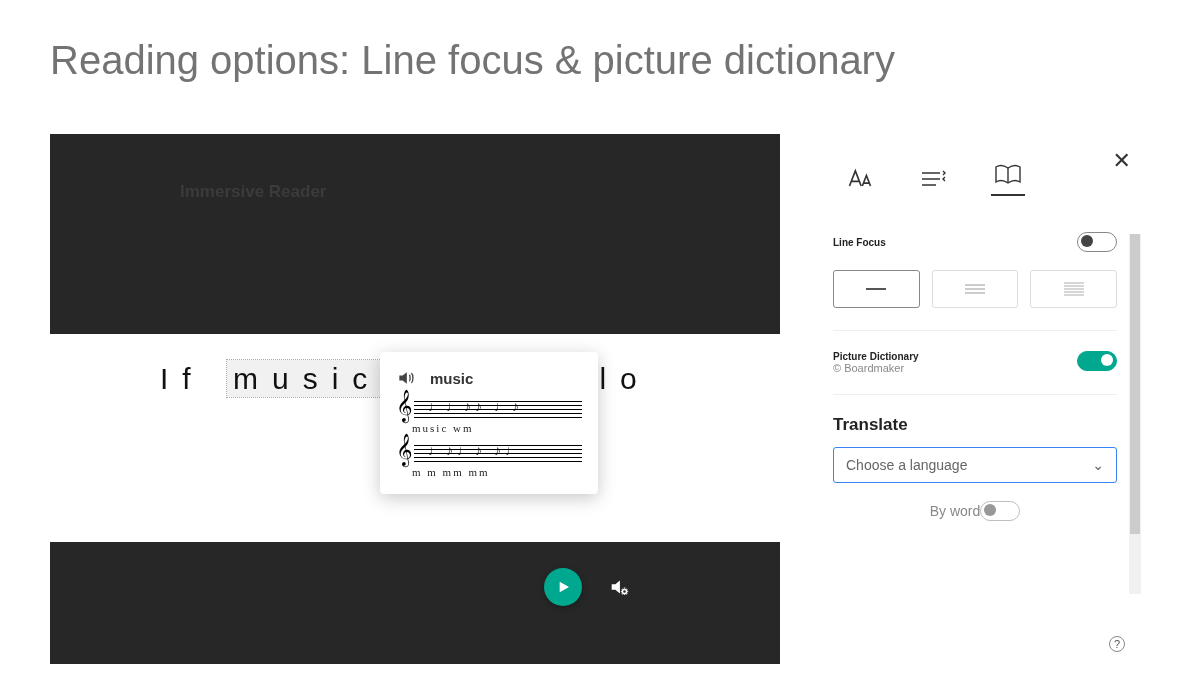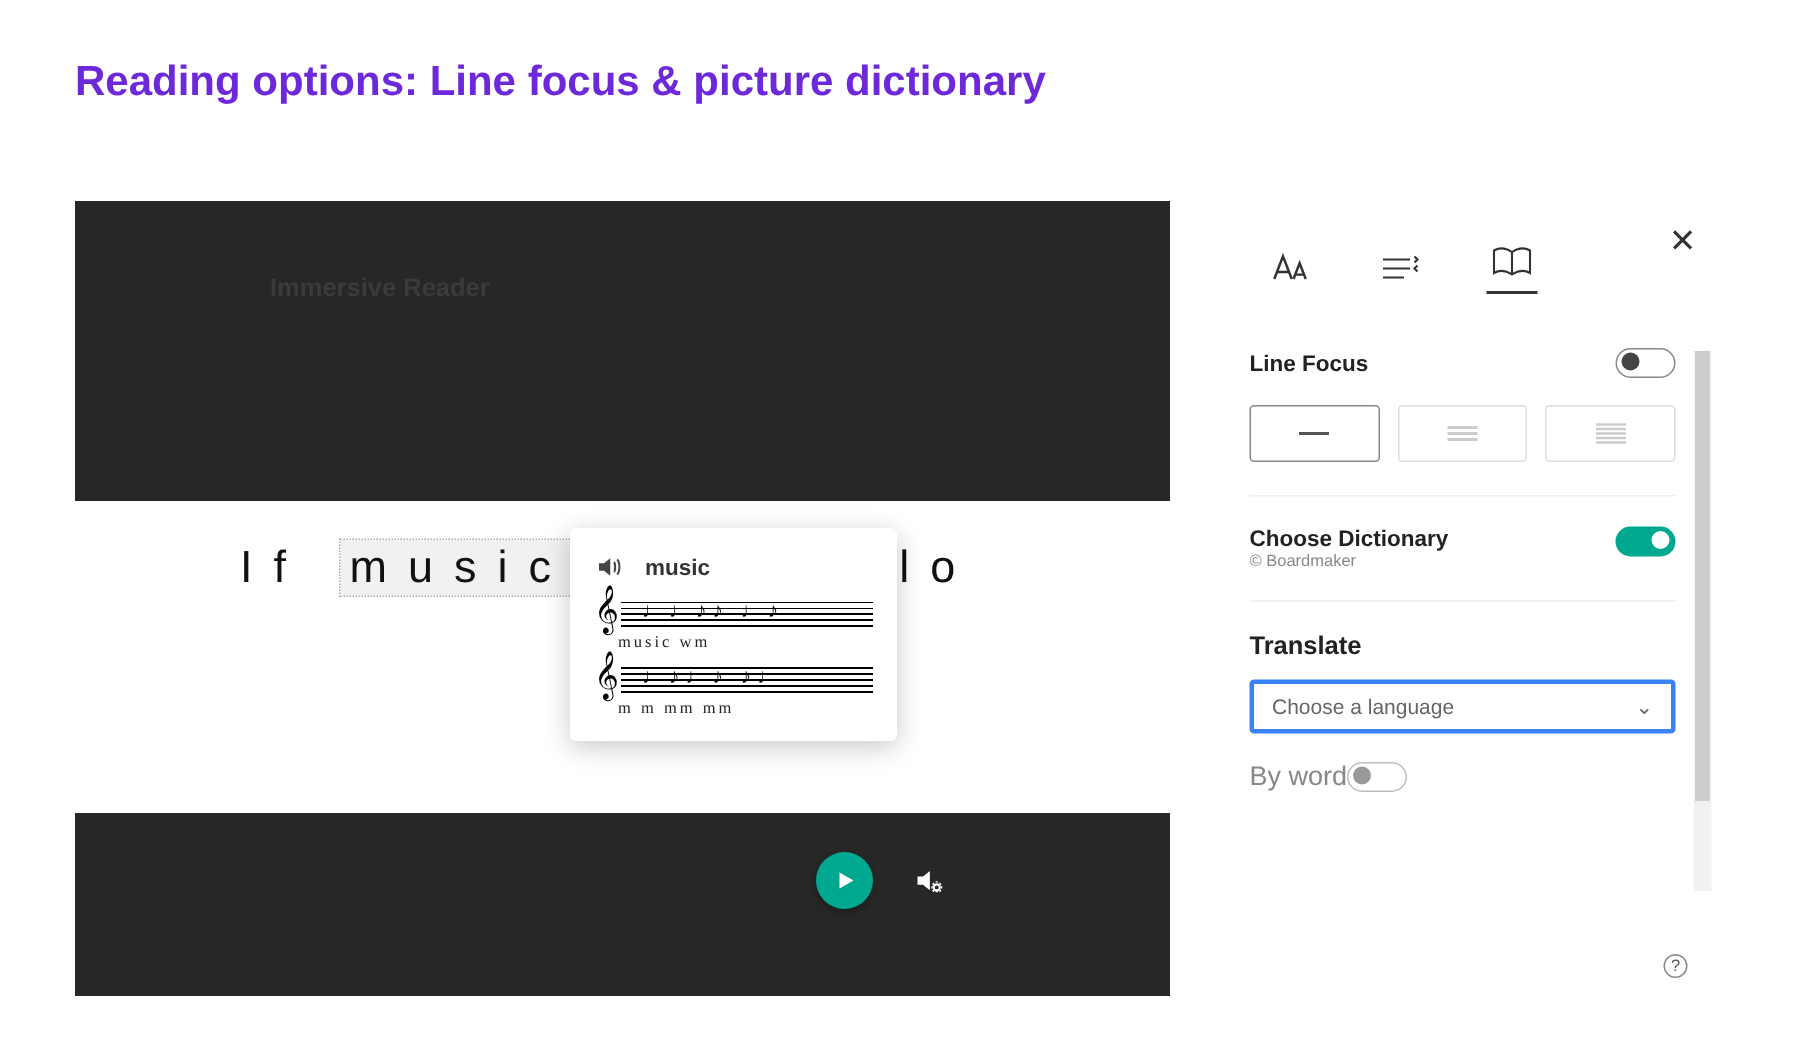--- a/index.html
+++ b/index.html
@@ -5,23 +5,23 @@
   * { box-sizing: border-box; margin: 0; padding: 0; }
   body {
     font-family: "Segoe UI", -apple-system, sans-serif;
     background: #fff;
     width: 1200px;
     height: 700px;
     overflow: hidden;
     position: relative;
   }
   .slide-title {
-    font-size: 28px;
-    font-weight: 700;
-    color: #6d28d9;
+    font-size: 40px;
+    font-weight: 400;
+    color: #737373;
     padding: 38px 0 28px 50px;
   }
   .reader-frame {
     position: absolute;
     left: 50px;
     top: 134px;
     width: 1095px;
     height: 530px;
     background: #fff;
   }
@@ -165,21 +165,21 @@
   .panel-body {
     padding: 20px 28px 0 28px;
     position: relative;
   }
   .section-row {
     display: flex;
     justify-content: space-between;
     align-items: center;
     margin-top: 6px;
   }
-  .section-label { font-size: 15px; font-weight: 600; color: #222; }
+  .section-label { font-size: 10px; font-weight: 600; color: #222; }
   .sub-label { font-size: 11px; color: #888; }
   .toggle {
     width: 40px; height: 20px; border-radius: 10px;
     position: relative;
     border: 1px solid #888;
     background: #fff;
   }
   .toggle .knob {
     position: absolute; top: 2px; left: 3px;
     width: 12px; height: 12px; border-radius: 50%;
@@ -201,31 +201,31 @@
   }
   .focus-opt.selected { border-color: #888; }
   .hr { height: 1px; background: #eee; margin: 8px 0 20px; }
   .translate-label {
     font-size: 17px; font-weight: 600; color: #222;
     margin-bottom: 12px;
   }
   .lang-select {
     width: 100%;
     height: 36px;
-    border: 3px solid #3b82f6;
+    border: 1px solid #3b82f6;
     border-radius: 3px;
     display: flex; align-items: center; justify-content: space-between;
     padding: 0 12px;
     color: #666; font-size: 14px;
     margin-bottom: 18px;
   }
   .row-mini {
-    display: flex; justify-content: flex-start; align-items: center;
+    display: flex; justify-content: center; align-items: center;
     margin-bottom: 14px;
-    color: #888; font-size: 18px;
+    color: #888; font-size: 14px;
   }
   .scrollbar {
     position: absolute;
     right: 4px; top: 100px;
     width: 12px; height: 360px;
     background: #f1f1f1;
   }
   .scrollbar .thumb {
     position: absolute; top: 0; left: 1px;
     width: 10px; height: 300px;
@@ -349,21 +349,21 @@
               <line x1="3" y1="8" x2="23" y2="8"></line>
               <line x1="3" y1="11" x2="23" y2="11"></line>
               <line x1="3" y1="14" x2="23" y2="14"></line>
             </svg>
         </div>
       </div>
       <div class="hr"></div>
 
       <div class="section-row" style="align-items:flex-start">
         <div>
-          <div class="section-label">Choose Dictionary</div>
+          <div class="section-label">Picture Dictionary</div>
           <div class="sub-label">© Boardmaker</div>
         </div>
         <div class="toggle on">
             <div class="knob"></div>
           </div>
       </div>
 
       <div class="hr" style="margin-top:20px"></div>
 
       <div class="translate-label">Translate</div>

